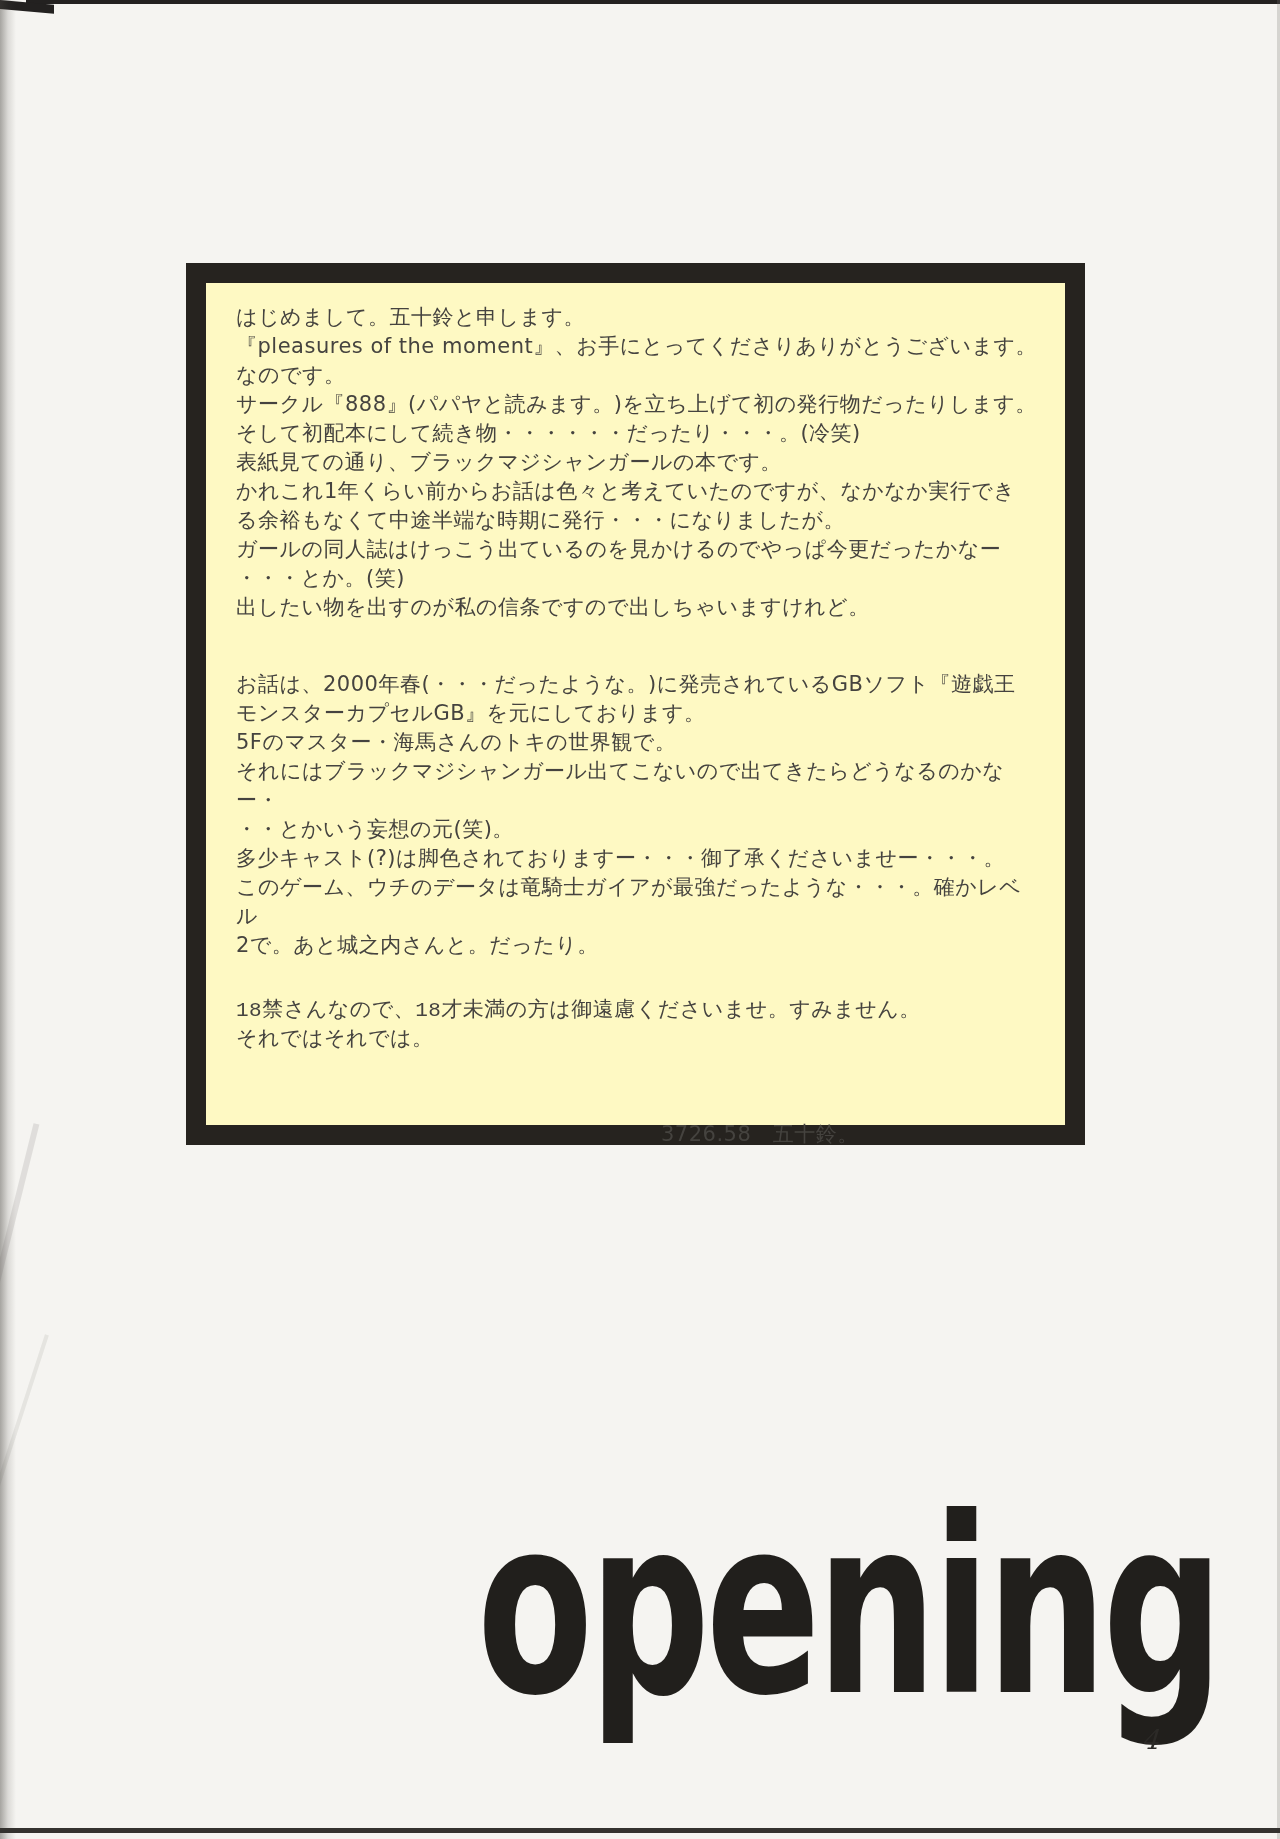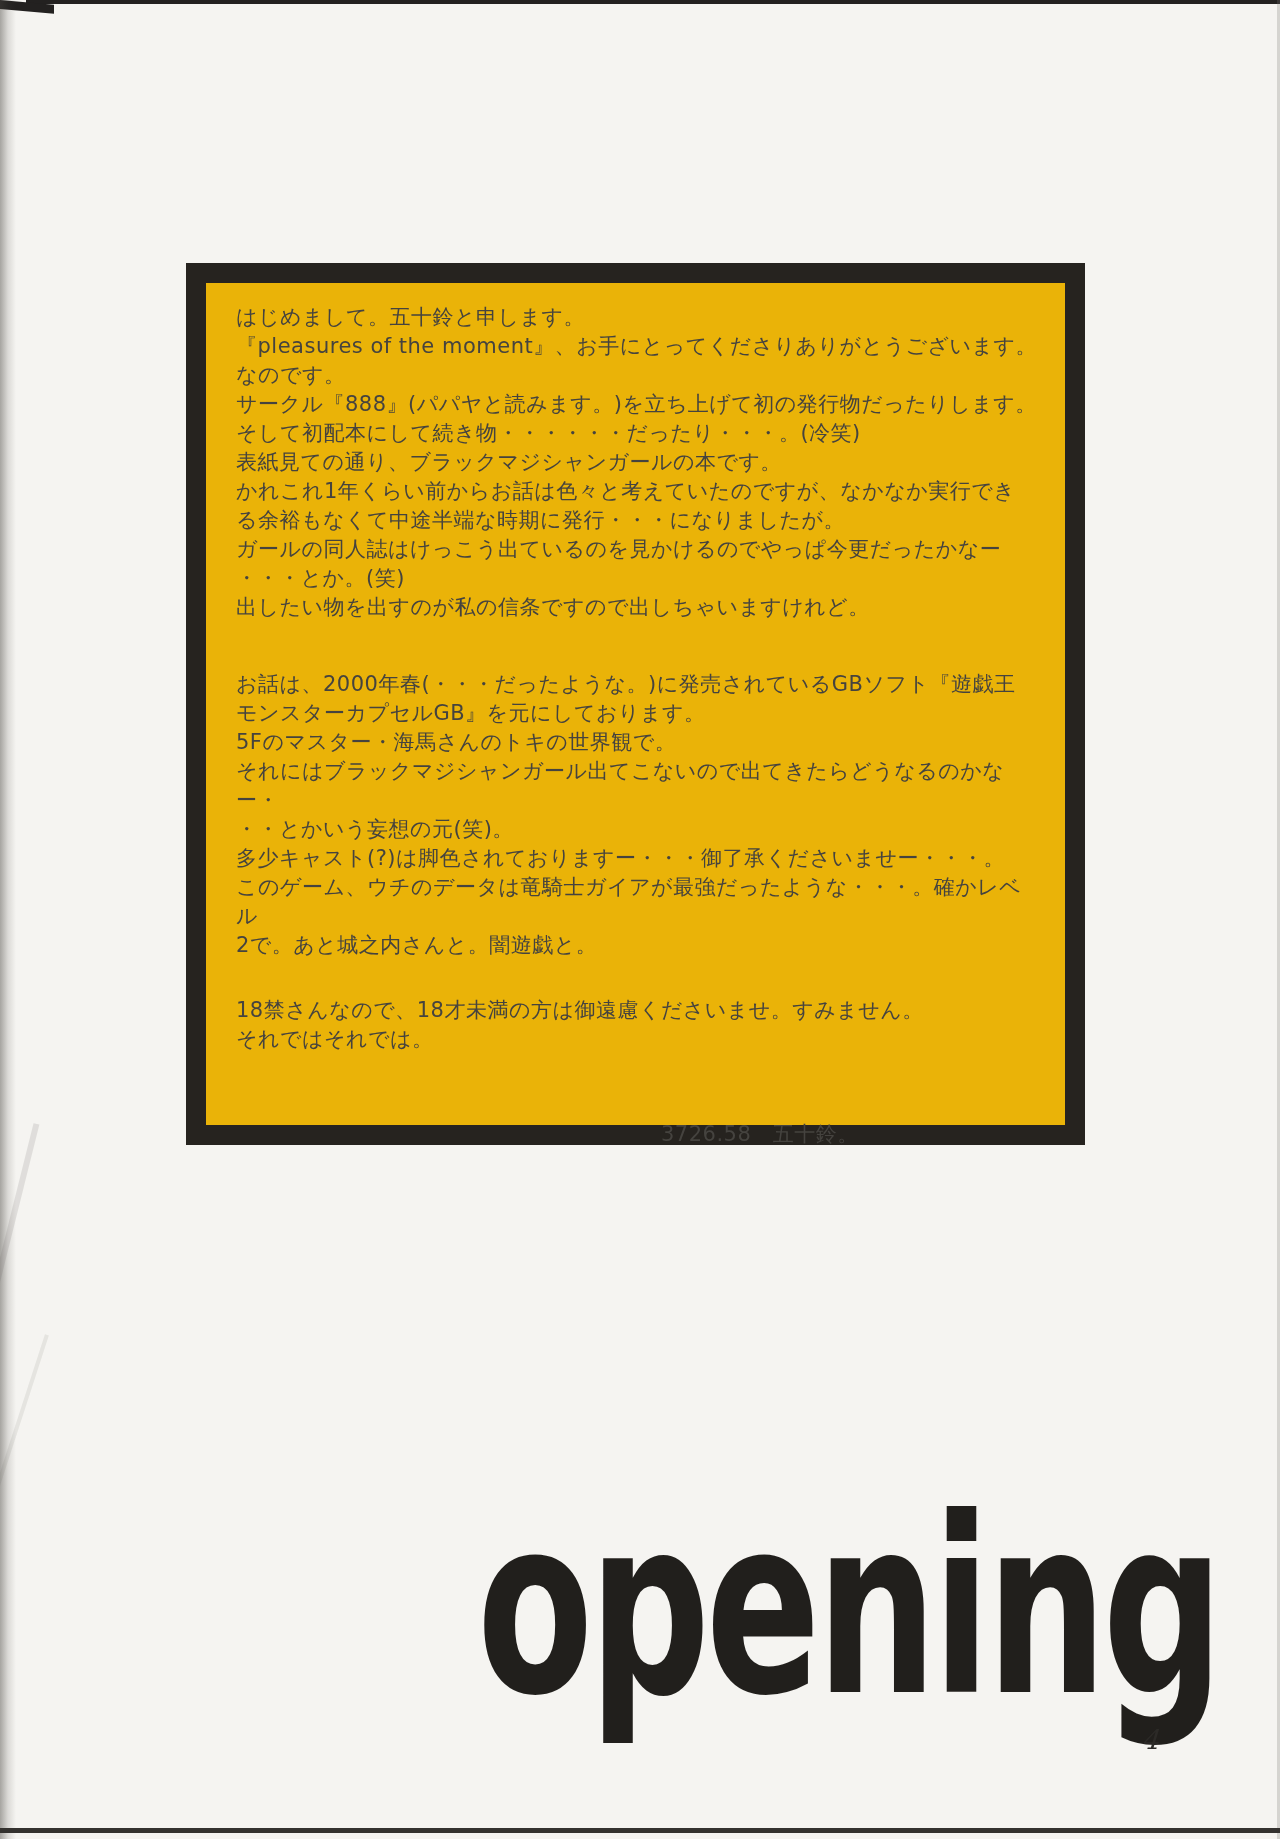--- a/index.html
+++ b/index.html
@@ -22,31 +22,31 @@
   .streak-2   { position:absolute; left:14px; top:1330px; width:4px; height:200px;
                 background:rgba(90,87,82,.10); transform:rotate(18deg); }
   .bottom-edge{ position:absolute; left:0; top:1828px; width:100%; height:5px; background:#34322f; }
   .right-edge { position:absolute; right:0; top:0; width:3px; height:100%; background:rgba(120,117,112,.25); }
 
   
   .intro-box {
     position:absolute; left:186px; top:263px;
     width:899px; height:882px; box-sizing:border-box;
     border:20px solid #26231f;
-    background:#eab308;
+    background:#fef9c3;
     padding:20px 24px 0 30px;
   }
   .intro-box p {
     margin:0;
     font-size:21px; line-height:29px; letter-spacing:.5px;
     color:#45433f;
     white-space:pre-line;
   }
   .para-2 { margin-top:48px !important; }
-  .para-3 { margin-top:36px !important; }
+  .para-3 { margin-top:36px !important;font-family:Liberation Mono, monospace; }
   .signature { margin-top:66px !important; padding-left:425px; }
 
   
   .opening-title {
     position:absolute; left:477px; top:1485px;
     font-size:245px; line-height:1; font-weight:bold;
     letter-spacing:-6px;
     color:#211f1c;
     transform:scaleX(0.69); transform-origin:left top;
     white-space:nowrap;
@@ -84,21 +84,21 @@
 ガールの同人誌はけっこう出ているのを見かけるのでやっぱ今更だったかなー
 ・・・とか。(笑)
 出したい物を出すのが私の信条ですので出しちゃいますけれど。</p>
   <p class="para-2">お話は、2000年春(・・・だったような。)に発売されているGBソフト『遊戯王
 モンスターカプセルGB』を元にしております。
 5Fのマスター・海馬さんのトキの世界観で。
 それにはブラックマジシャンガール出てこないので出てきたらどうなるのかなー・
 ・・とかいう妄想の元(笑)。
 多少キャスト(?)は脚色されておりますー・・・御了承くださいませー・・・。
 このゲーム、ウチのデータは竜騎士ガイアが最強だったような・・・。確かレベル
-2で。あと城之内さんと。闇遊戯と。</p>
+2で。あと城之内さんと。だったり。</p>
   <p class="para-3">18禁さんなので、18才未満の方は御遠慮くださいませ。すみません。
 それではそれでは。</p>
   <p class="signature">3726.58　五十鈴。</p>
 </div>
 
 <div class="opening-title">opening</div>
 
 <div class="page-number">4</div>
 
 </body></html>

